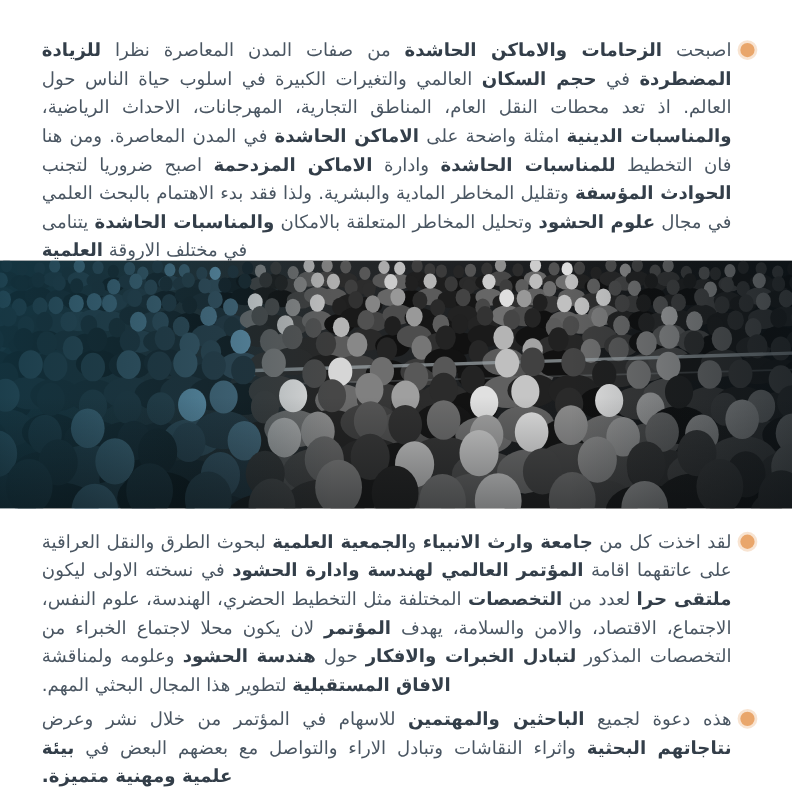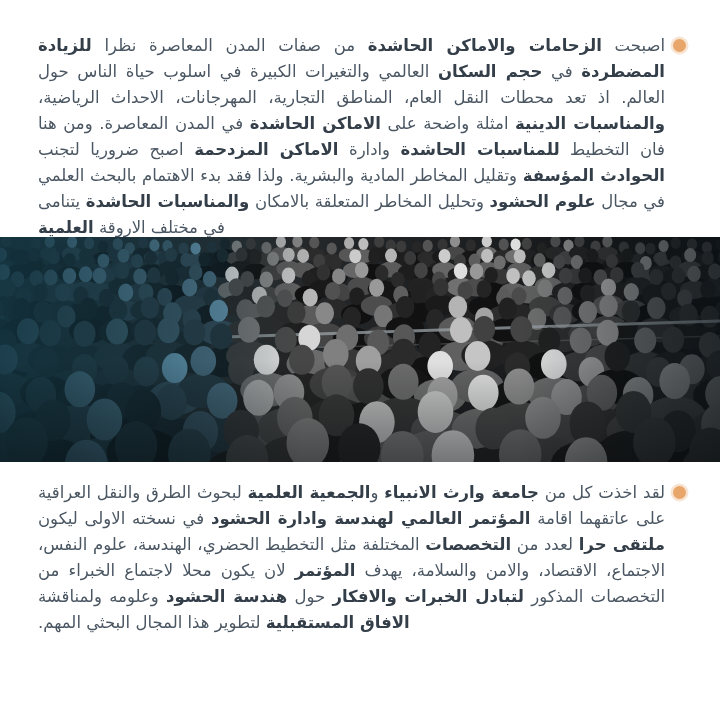--- a/index.html
+++ b/index.html
@@ -675,14 +675,18 @@
       <rect x="0" y="0" width="720" height="225" fill="url(#rightGrad)"></rect>
       <rect x="0" y="0" width="720" height="225" fill="url(#botGrad)"></rect>
     </svg>
   </figure>
 
   <section class="para" style="top:480px">
     <span class="bullet"></span>
     <p class="text">لقد اخذت كل من <b>جامعة وارث الانبياء</b> و<b>الجمعية العلمية</b> لبحوث الطرق والنقل العراقية على عاتقهما اقامة <b>المؤتمر العالمي لهندسة وادارة الحشود</b> في نسخته الاولى ليكون <b>ملتقى حرا</b> لعدد من <b>التخصصات</b> المختلفة مثل التخطيط الحضري، الهندسة، علوم النفس، الاجتماع، الاقتصاد، والامن والسلامة، يهدف <b>المؤتمر</b> لان يكون محلا لاجتماع الخبراء من التخصصات المذكور <b>لتبادل الخبرات والافكار</b> حول <b>هندسة الحشود</b> وعلومه ولمناقشة <b>الافاق المستقبلية</b> لتطوير هذا المجال البحثي المهم.</p>
   </section>
 
+  <section class="para" style="top:641px">
+    <span class="bullet"></span>
+    <p class="text">هذه دعوة لجميع <b>الباحثين والمهتمين</b> للاسهام في المؤتمر من خلال نشر وعرض <b>نتاجاتهم البحثية</b> واثراء النقاشات وتبادل الاراء والتواصل مع بعضهم البعض في <b>بيئة علمية ومهنية متميزة.</b></p>
+  </section>
 
 </div>
 
 </body></html>

